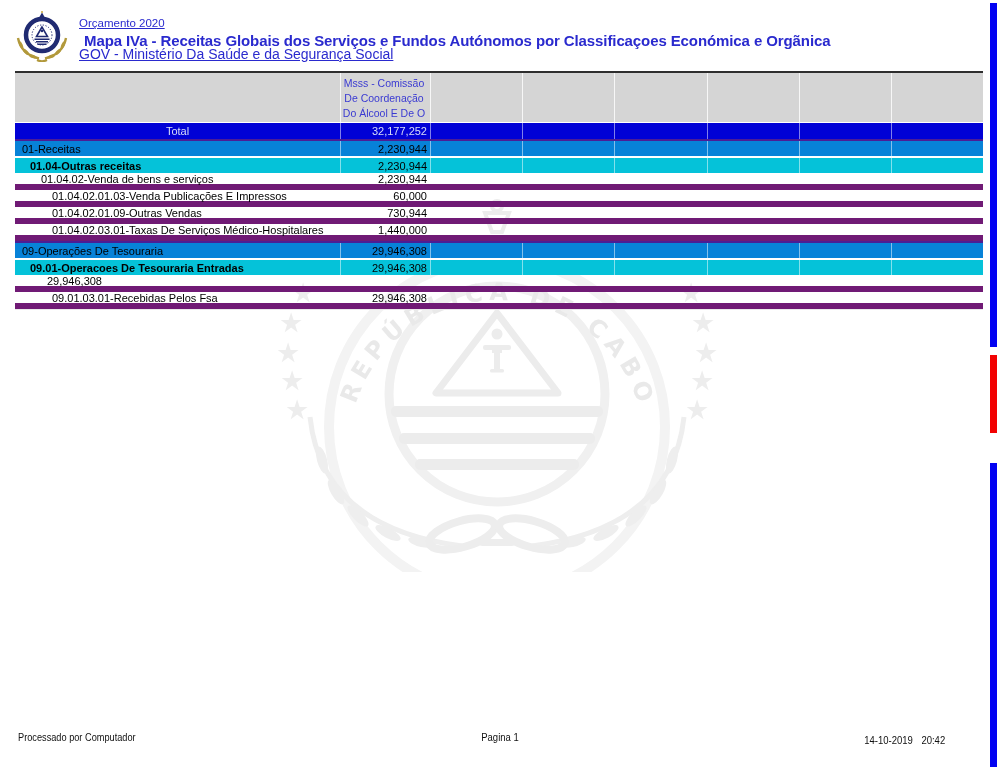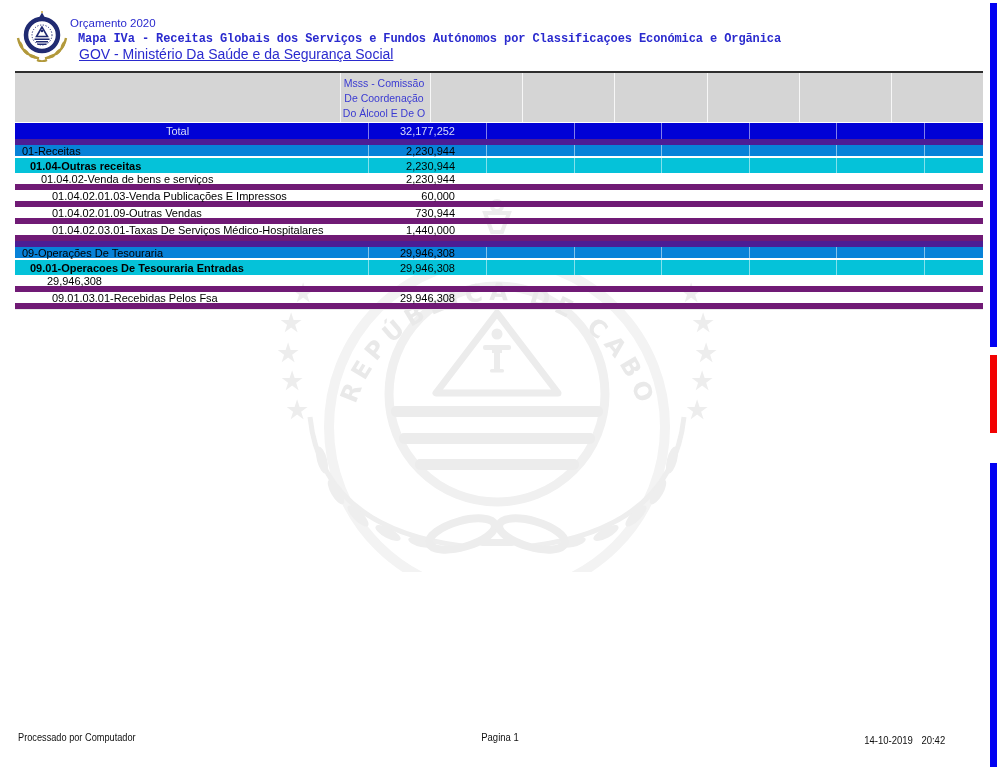--- a/index.html
+++ b/index.html
@@ -1,47 +1,47 @@
 <!DOCTYPE html>
 <html style="--total-row: #0101d6; --level1-row: #0782d8; --level2-row: #05c2d9; --header-bg: #d5d5d5; --title-blue: #2a2ace; --header-text-blue: #3a3ad2; --total-text: #d8ddf8; --edge-blue: #0202f2; --edge-red: #f20202;"><head>
 <meta charset="utf-8">
 <style>
   * { margin:0; padding:0; box-sizing:border-box; }
   html,body { width:1000px; height:773px; background:#ffffff; overflow:hidden;
               font-family:"Liberation Sans","DejaVu Sans",sans-serif; }
   .page { position:relative; width:1000px; height:773px; background:#fff; }
 
   
-  .hdr-small { position:absolute; left:70px; top:17px; font-size:11.5px; color:var(--title-blue); }
-  .hdr-main  { position:absolute; left:78px; top:32px; font-size:12px; font-weight:bold;
-               color:var(--title-blue); white-space:nowrap; letter-spacing:-0.1px;font-family:Liberation Mono, monospace; }
+  .hdr-small { position:absolute; left:79px; top:17px; font-size:11.5px; color:var(--title-blue);text-decoration:underline; }
+  .hdr-main  { position:absolute; left:84px; top:32px; font-size:15px; font-weight:bold;
+               color:var(--title-blue); white-space:nowrap; letter-spacing:-0.1px; }
   .hdr-sub   { position:absolute; left:79px; top:46px; font-size:14px; color:var(--title-blue);text-decoration:underline; }
   .logo { position:absolute; left:13px; top:10px; }
 
   
   .wm { position:absolute; left:250px; top:182px; z-index:0; }
   .wm text { font-family:"DejaVu Sans","Liberation Sans",sans-serif; }
   .wm-ring-text { font-size:24px; font-weight:bold; letter-spacing:6px; fill:#e9e9e9; }
   .wm-star { font-size:27px; fill:#ededed; text-anchor:middle; }
 
   
   .tbl { position:absolute; left:15px; top:71px; width:968px; z-index:2; }
   .tbl-head { display:flex; height:51px; background:var(--header-bg); border-top:2px solid #2e2e2e; }
   .c-label { width:325px; }
   .c-value { width:90px; padding-right:3px; }
   .c-empty { flex:1 1 0; }
   .tbl-head .c-value, .tbl-head .c-empty { border-left:1px solid rgba(255,255,255,0.8); }
   .head-entity { display:flex; flex-direction:column; align-items:center; padding-top:3px;
                  font-size:10.5px; line-height:15px; color:var(--header-text-blue); text-align:center; }
-  .row { display:flex; height:17px; align-items:center; font-size:11px; color:#000;gap:28px; }
+  .row { display:flex; height:17px; align-items:center; font-size:11px; color:#000; }
   .row .c-label { white-space:nowrap; overflow:hidden; }
   .row.plain { background:transparent; border-bottom:6px solid #701a75; }
   .row.total { background:var(--total-row); color:var(--total-text); border-top:1px solid #fff; }
   .row.total .c-label { text-align:center; padding-left:0 !important; }
-  .row.level1 { background:var(--level1-row); border-top:6px solid #4c1d95; }
+  .row.level1 { background:var(--level1-row); border-top:2px solid #4c1d95; }
   .row.level2 { background:var(--level2-row); border-top:2px solid #fff; }
   .row.total .c-value, .row.total .c-empty,
   .row.level1 .c-value, .row.level1 .c-empty,
   .row.level2 .c-value, .row.level2 .c-empty { border-left:1px solid rgba(255,255,255,0.5); height:100%; }
   .row .c-value { display:flex; align-items:center; justify-content:flex-end; height:100%; }
   .ind0 { padding-left:0; } .ind1 { padding-left:7px; } .ind2 { padding-left:15px;font-weight:bold; }
   .ind3 { padding-left:26px; } .ind4 { padding-left:37px; }
   .tbl-body { border-bottom:1px solid #eaeaea; }
 
   

